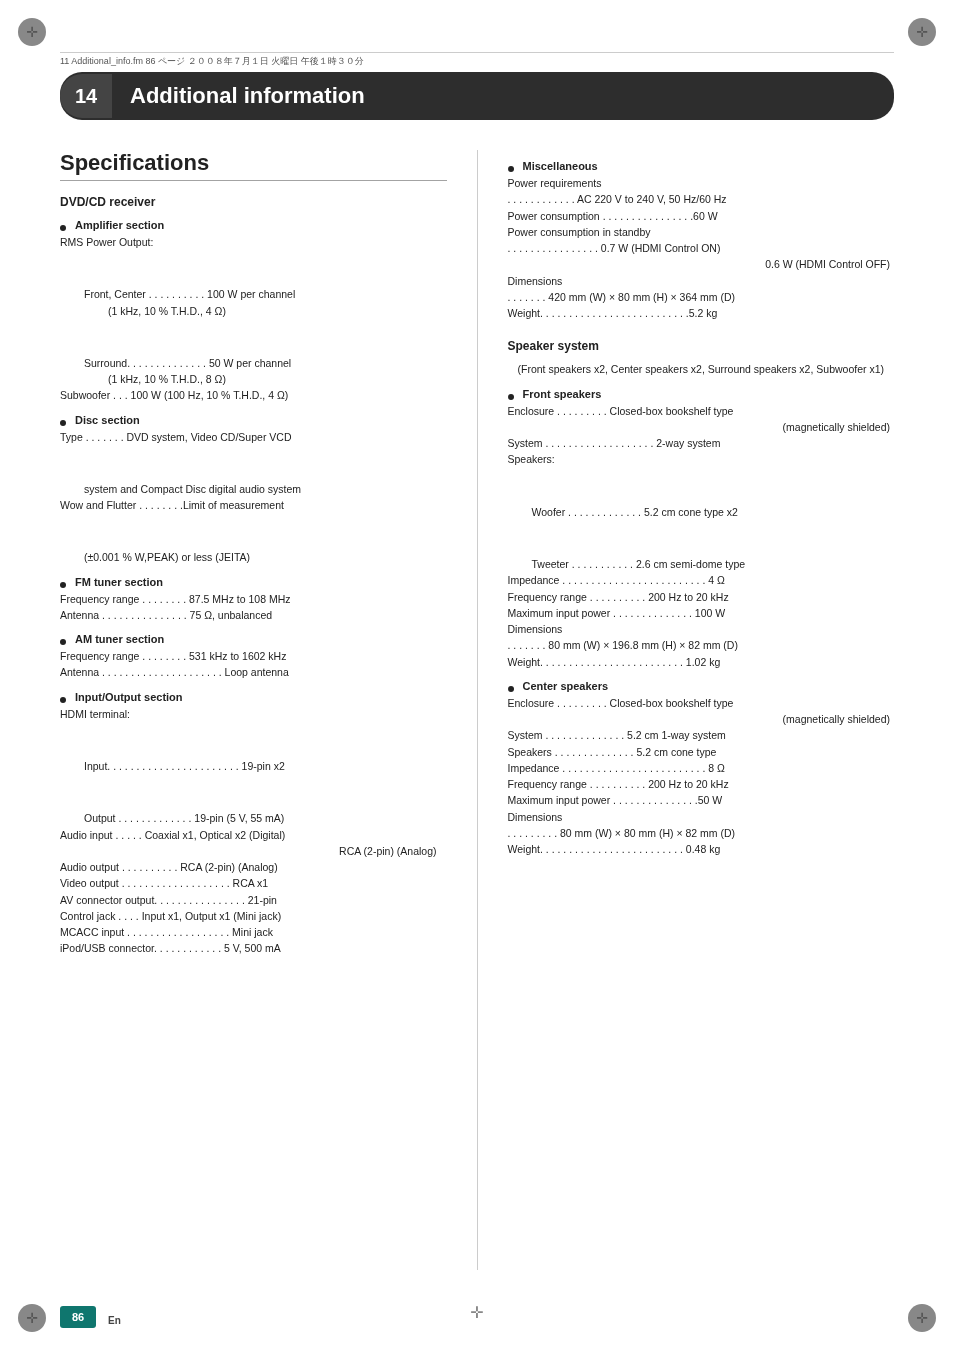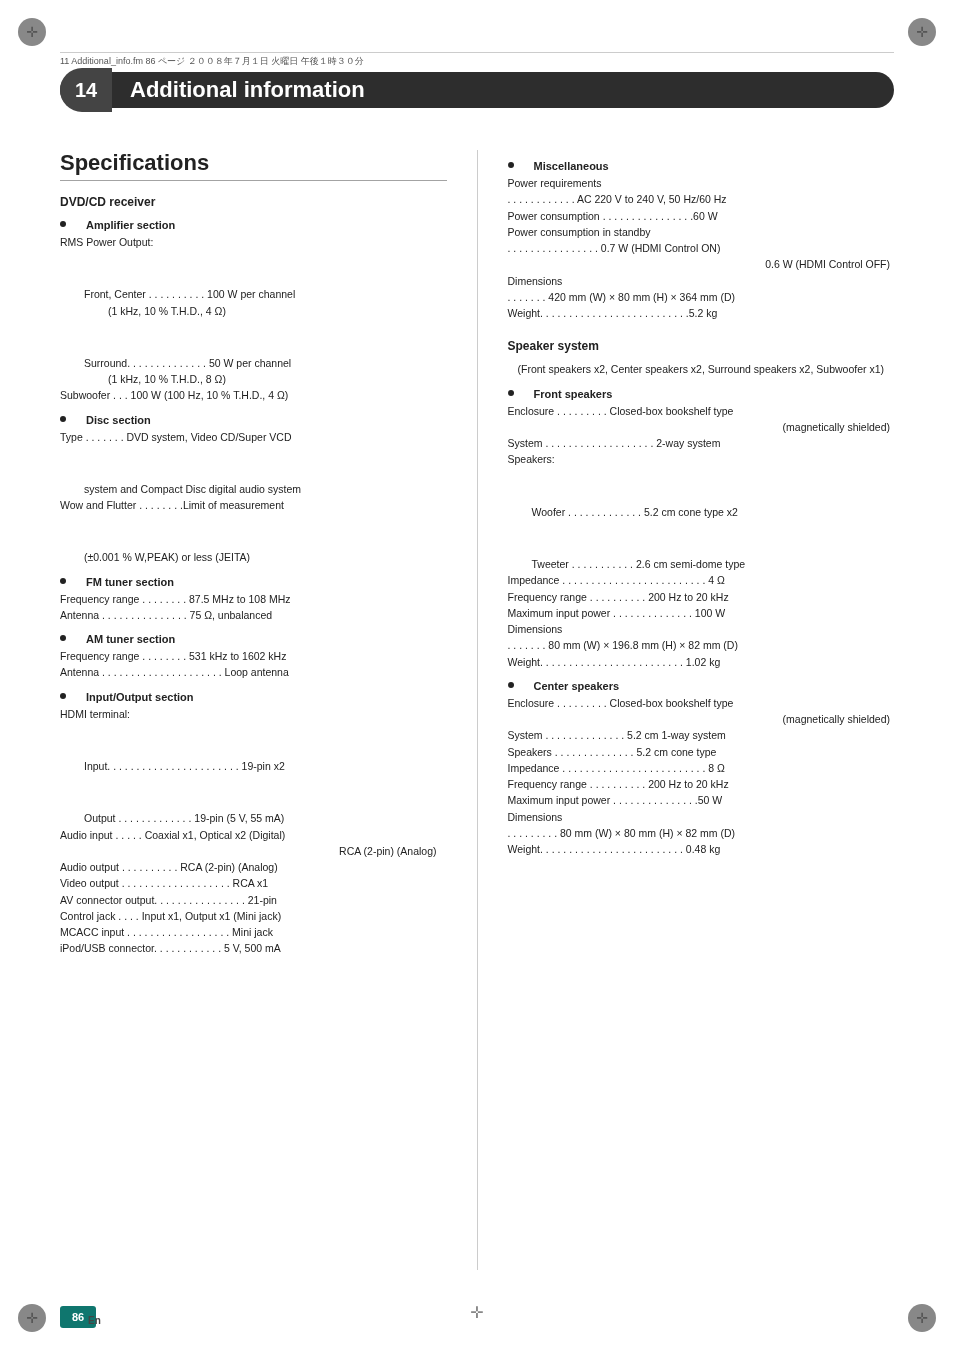--- a/index.html
+++ b/index.html
@@ -46,21 +46,21 @@
       border-top: 1px solid #ccc;
       padding-top: 2px;
     }
 
     
     .chapter-header {
       position: absolute;
       top: 72px;
       left: 60px;
       right: 60px;
-      height: 36px;
+      height: 48px;
       background: #2d2d2d;
       border-radius: 22px;
       display: flex;
       align-items: center;
     }
     .chapter-number {
       background: #444;
       color: #fff;
       font-size: 20px;
       font-weight: bold;
@@ -112,22 +112,22 @@
 
     .device-section-title {
       font-size: 12px;
       font-weight: bold;
       margin-bottom: 8px;
       color: #222;
     }
 
     .bullet-header {
       display: flex;
-      align-items: flex-start;
-      gap: 20px;
+      align-items: flex-end;
+      gap: 9px;
       margin-top: 10px;
       margin-bottom: 3px;
     }
     .bullet-dot {
       width: 6px;
       height: 6px;
       border-radius: 50%;
       background: #222;
       flex-shrink: 0;
       margin-top: 2px;
@@ -170,21 +170,21 @@
       display: flex;
       align-items: center;
       justify-content: center;
       font-size: 11px;
       font-weight: bold;
       border-radius: 3px;
     }
     .page-en {
       position: absolute;
       bottom: 24px;
-      left: 88px;
+      left: 108px;
       font-size: 10px;
       color: #444;
       font-weight: bold;
     }
 
     
     .bottom-center-cross {
       position: absolute;
       bottom: 28px;
       left: 50%;

